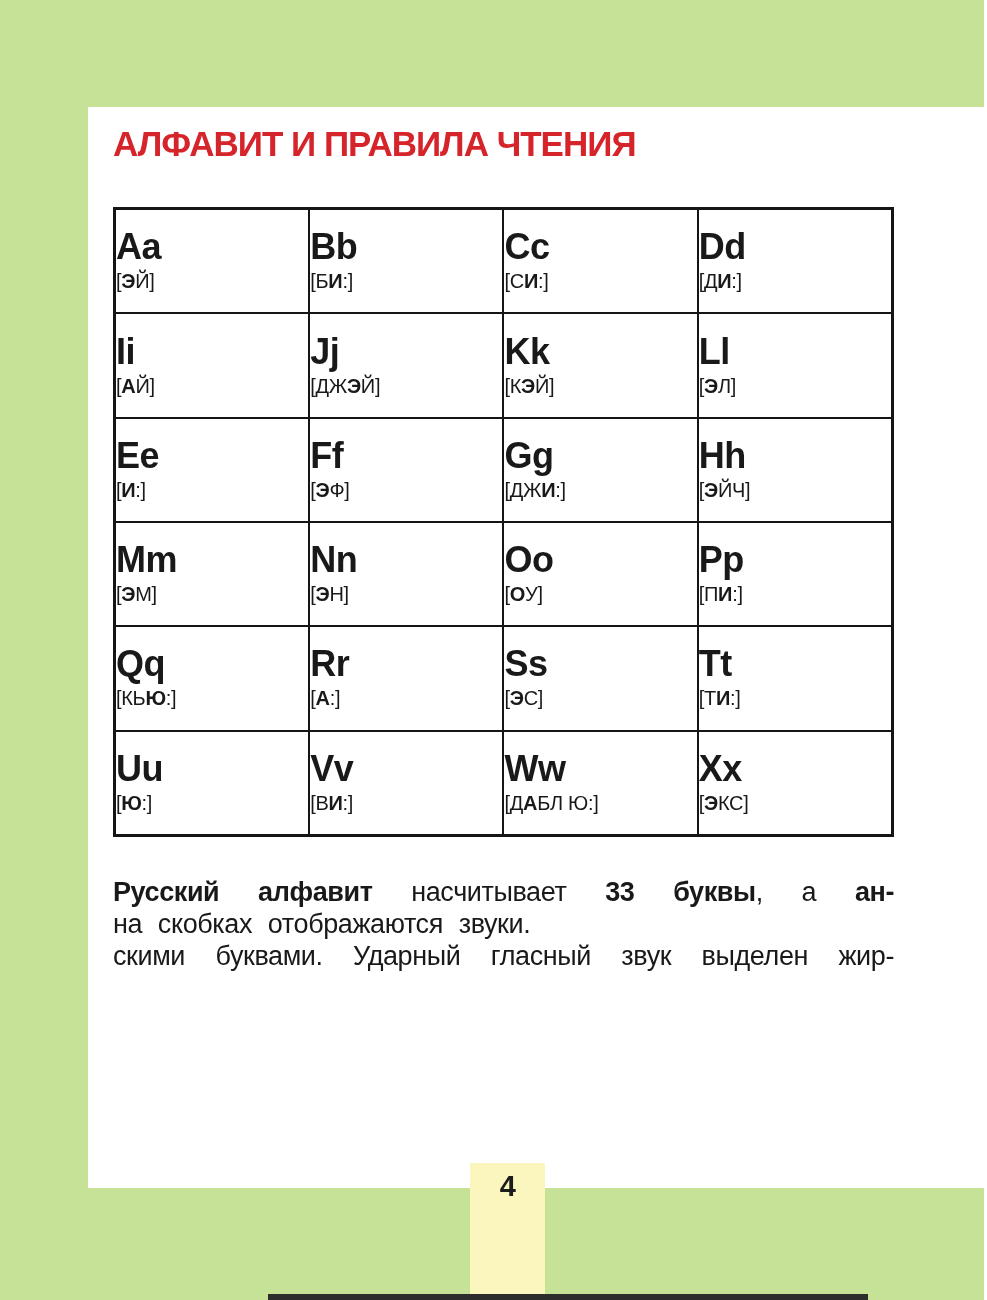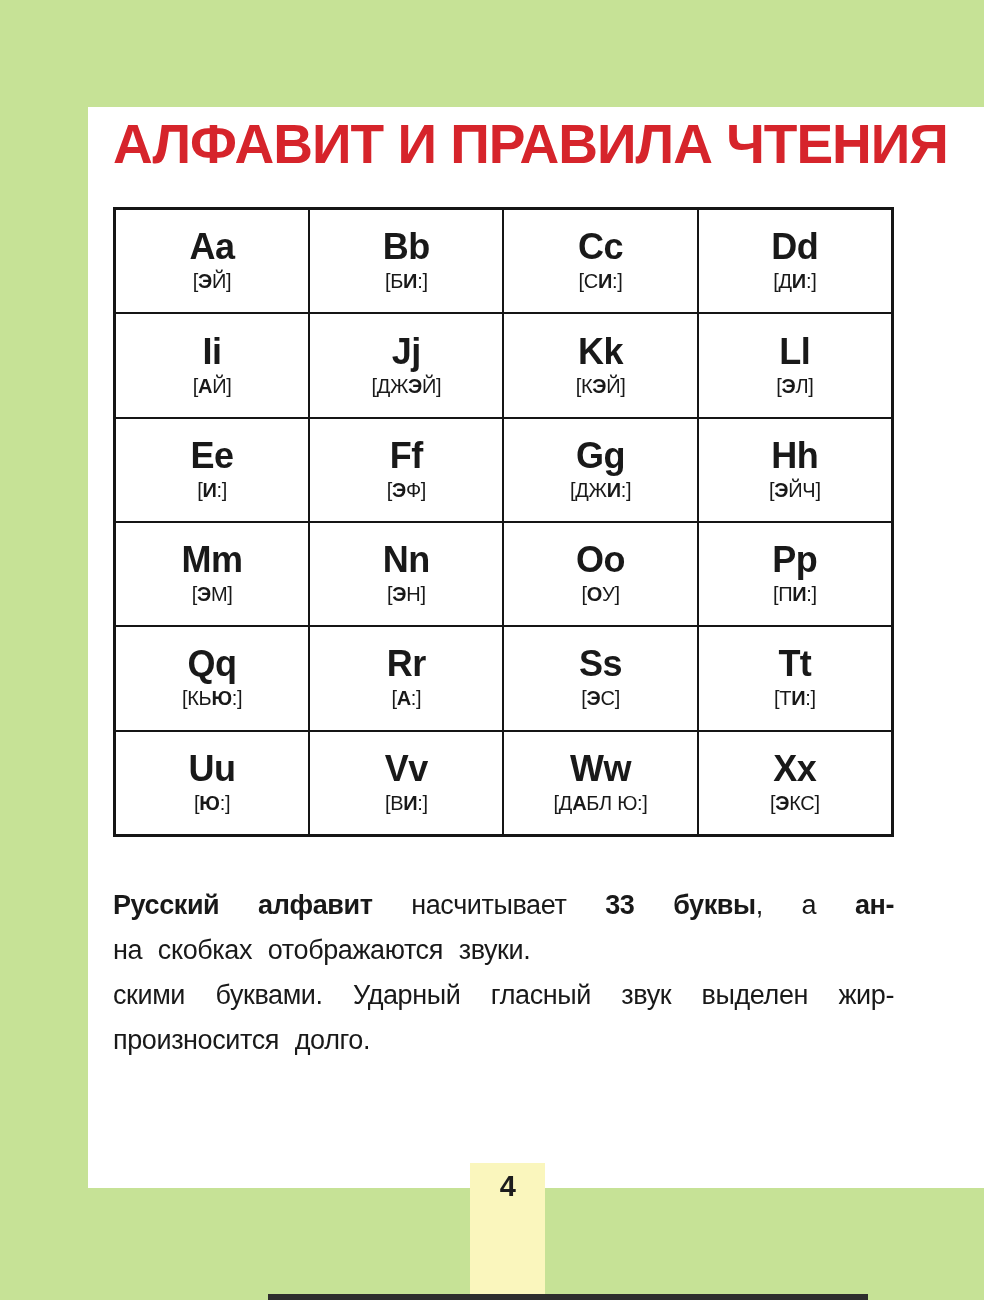--- a/index.html
+++ b/index.html
@@ -22,48 +22,48 @@
     display:block; margin-top:7px;
     font-size:29px; font-weight:bold; color:#1c1c1c; letter-spacing:-0.5px;
   }
   .bottom-shadow {
     position:absolute; left:268px; top:1294px; width:600px; height:6px;
     background:#2d2d2d; z-index:4;
   }
   
   .page-title {
     position:absolute; left:113px; top:118px; width:781px; height:52px;
-    line-height:52px; text-align:right;
-    font-size:55px; font-weight:bold; letter-spacing:-1px;
+    line-height:52px; text-align:left;
+    font-size:35px; font-weight:bold; letter-spacing:-1px;
     color:var(--red); white-space:nowrap;
   }
   
   table.alpha {
     position:absolute; left:113px; top:207px; width:781px; height:630px;
     border-collapse:collapse; table-layout:fixed;
     border:3px solid #151515;
   }
   table.alpha td {
     border:2px solid #151515; width:25%; height:90px;
-    text-align:center; vertical-align:middle; padding:0;
+    vertical-align:middle; padding:0;
   }
   .letter {
     font-size:36px; font-weight:bold; line-height:40px; letter-spacing:-0.5px;
   }
   .pron {
     font-size:20px; line-height:28px; letter-spacing:-0.3px;
   }
   .pron .b { font-weight:bold; }
   
   .body-text {
     position:absolute; left:113px; top:876px; width:781px;
     font-size:27px; line-height:32px; letter-spacing:-0.4px;
     color:#191919;
   }
-  .tline { white-space:normal; word-spacing:0.32em;margin-top:13px; }
+  .tline { white-space:normal; word-spacing:0.32em; }
   .tline.just { text-align:justify; text-align-last:justify; }
   .tline .b { font-weight:bold; }
 </style>
 </head>
 <body>
 
 <div class="canvas" style="--green: #c6e296; --yellow: #faf6bd; --red: #d6242b;">
   <div class="green-top"></div>
   <div class="green-left"></div>
   <div class="green-bottom"></div>
@@ -180,20 +180,19 @@
             <div class="pron"><span>[</span><span class="b">Э</span><span>КС]</span></div>
           </td>
         </tr>
       </tbody>
   </table>
 
   <div class="body-text">
       <div class="tline just"><span class="b">Русский алфавит</span><span> насчитывает </span><span class="b">33 буквы</span><span>, а </span><span class="b">ан-</span></div>
       <div class="tline"><span>на скобках отображаются звуки.</span></div>
       <div class="tline just"><span>скими буквами. Ударный гласный звук выделен жир-</span></div>
-      <div class="tline"><span>произносится долго.</span></div>
     </div>
 
   <div class="yellow-strip">
     <span class="page-num">4</span>
   </div>
   <div class="bottom-shadow"></div>
 </div>
 
 </body></html>

